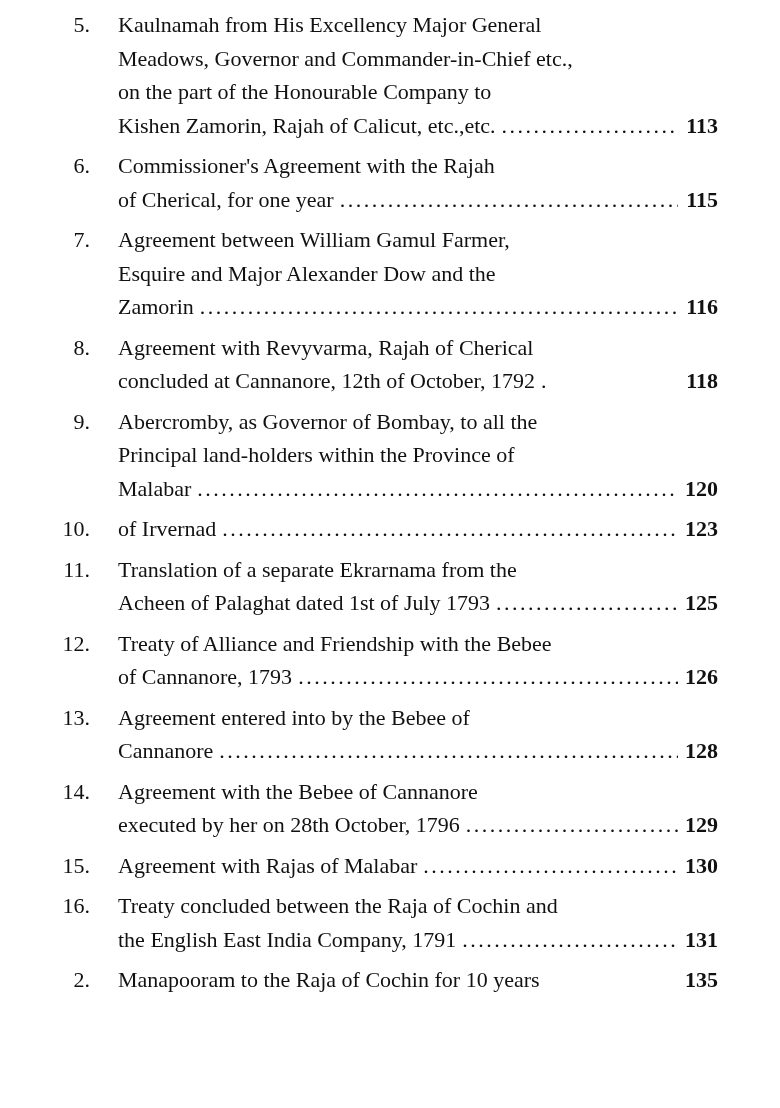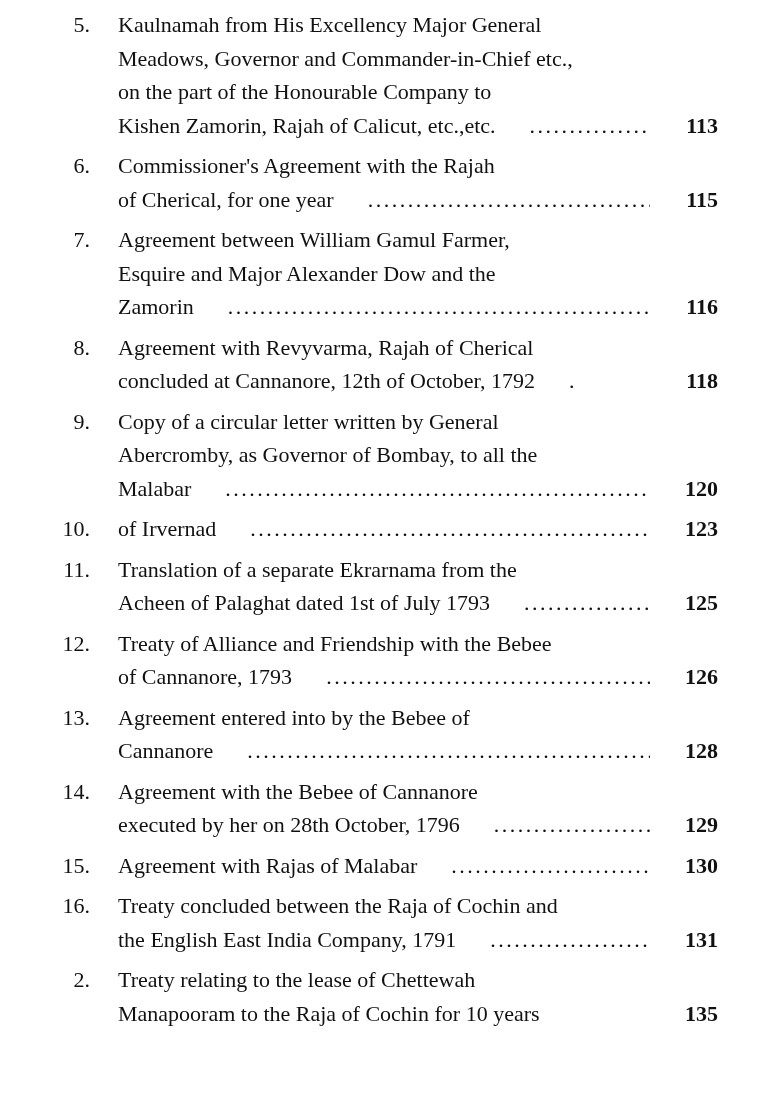--- a/index.html
+++ b/index.html
@@ -42,21 +42,20 @@
     font-size: 22px;
     line-height: 33.5px;
     min-width: 0;
   }
   .text-line {
     display: block;
   }
   .last-line {
     display: flex;
     align-items: flex-start;
-    gap: 28px;
   }
   .last-text {
     white-space: nowrap;
     flex: none;
   }
   .dots {
     flex: 1 1 auto;
     overflow: hidden;
     white-space: nowrap;
     letter-spacing: 2.5px;
@@ -125,22 +124,22 @@
             <span class="last-text">concluded at Cannanore, 12th of October, 1792</span>
             <span class="dots">.</span>
             <span class="page-num">118</span>
           </span>
         </div>
   </div>
 
   <div class="entry">
     <div class="num">9.</div>
     <div class="entry-body">
-          <span class="text-line">Copy of a circular letter written by General</span>
           <span class="text-line">Abercromby, as Governor of Bombay, to all the</span>
+          <span class="text-line">Principal land-holders within the Province of</span>
           <span class="last-line">
             <span class="last-text">Malabar</span>
             <span class="dots">................................................................................................</span>
             <span class="page-num">120</span>
           </span>
         </div>
   </div>
 
   <div class="entry">
     <div class="num">10.</div>
@@ -220,21 +219,20 @@
             <span class="last-text">the English East India Company, 1791</span>
             <span class="dots">................................................................................................</span>
             <span class="page-num">131</span>
           </span>
         </div>
   </div>
 
   <div class="entry">
     <div class="num">2.</div>
     <div class="entry-body">
-          <span class="text-line">Treaty relating to the lease of Chettewah</span>
           <span class="last-line">
             <span class="last-text">Manapooram to the Raja of Cochin for 10 years</span>
             <span class="dots none"></span>
             <span class="page-num">135</span>
           </span>
         </div>
   </div>
 </div>
 </div>
 

